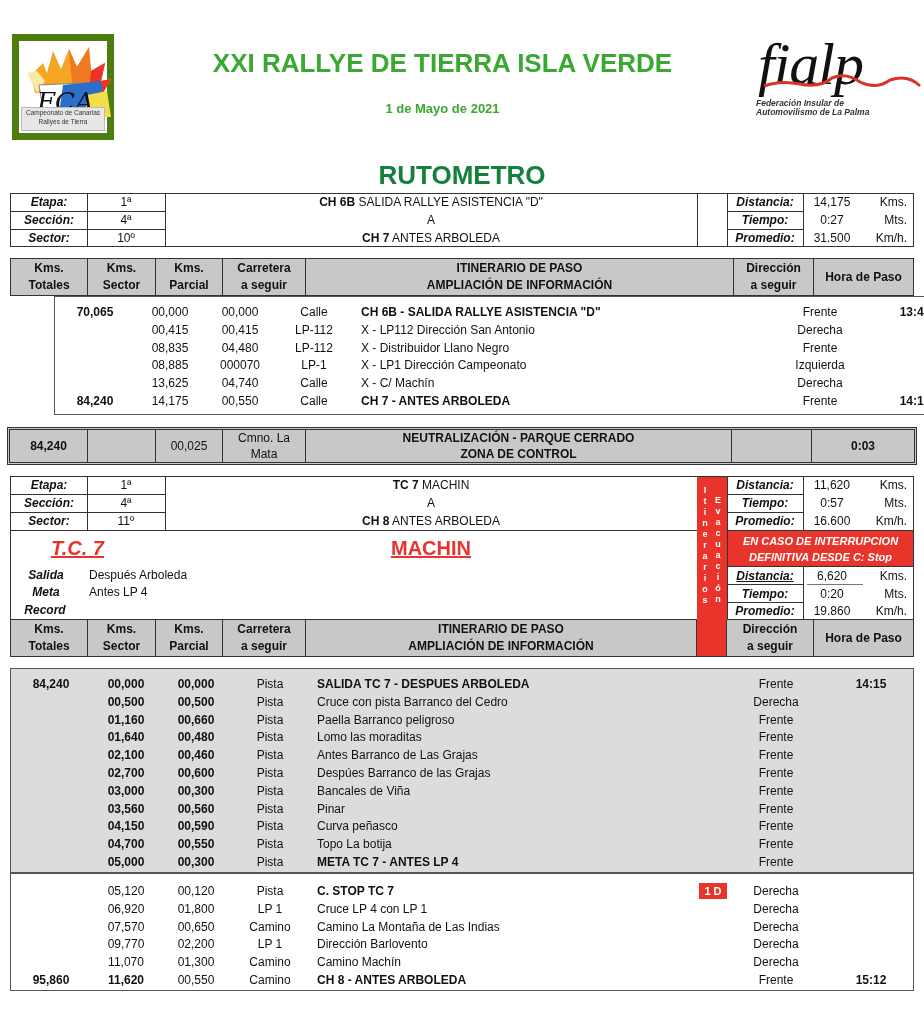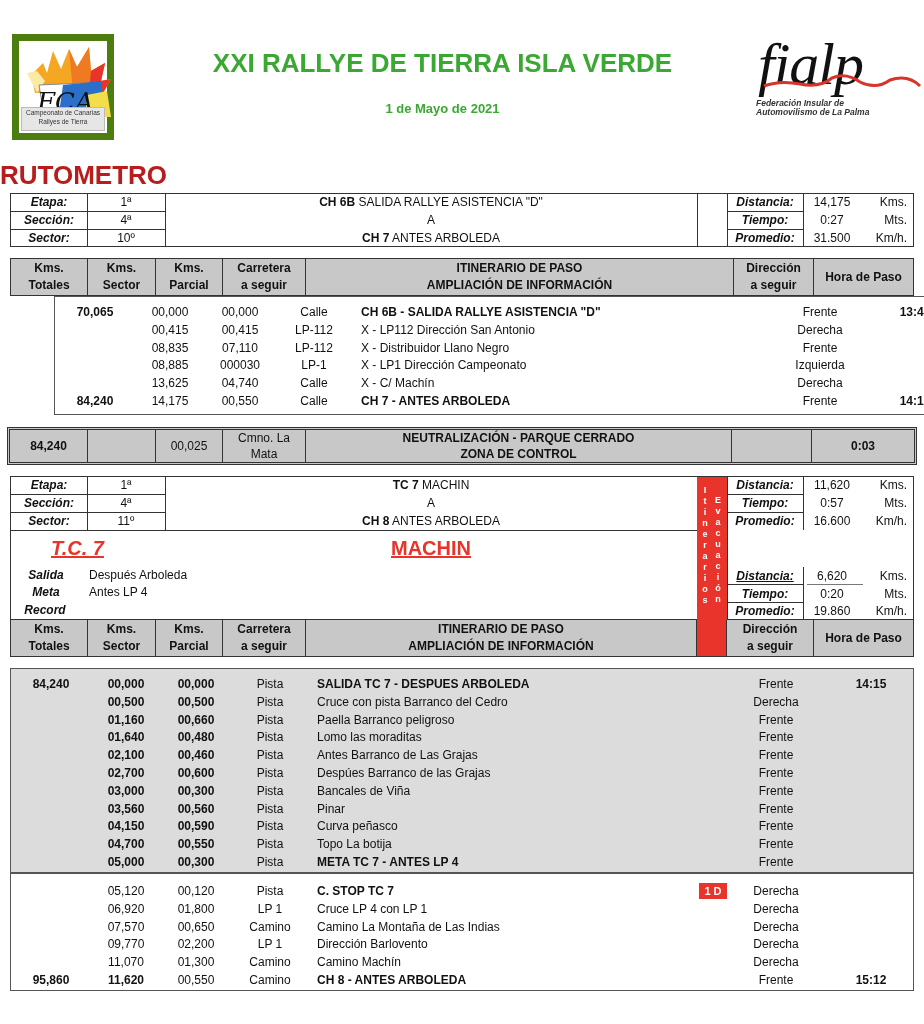--- a/index.html
+++ b/index.html
@@ -10,21 +10,21 @@
   
   .logo-fca { left:12px; top:34px; width:102px; height:106px; border:7px solid #4d7c0f; background:#fff; box-sizing:border-box; }
   .logo-fca .art { position:absolute; left:4px; top:4px; width:92px; height:78px; }
   .logo-fca .cap { position:absolute; left:2px; right:2px; bottom:2px; height:22px; background:#e6e6e6; border:1px solid #bbb;
                    font-size:6.5px; line-height:9px; text-align:center; color:#333; }
   .title { left:150px; width:585px; top:48px; text-align:center; font-weight:bold; font-size:26px; color:#3aa832; }
   .date { left:150px; width:585px; top:101px; text-align:center; font-weight:bold; font-size:13px; color:#3aa832; }
   .logo-fialp { left:730px; top:38px; width:180px; height:86px;margin-left:20px; }
   .logo-fialp .word { position:absolute; left:8px; top:-8px; font-family:"Liberation Serif", serif; font-style:italic; font-size:60px; color:#111; letter-spacing:-1px; }
   .logo-fialp .sub { position:absolute; left:6px; top:61px; font-size:8.5px; line-height:9px; font-weight:bold; font-style:italic; color:#333; }
-  .heading { left:0; width:924px; top:160px; text-align:left; font-weight:bold; font-size:26px; color:#b91c1c; }
+  .heading { left:0; width:924px; top:160px; text-align:center; font-weight:bold; font-size:26px; color:#15803d; }
 
   
   .info { border:1px solid #333; background:#fff; box-sizing:border-box; }
   .info .lbl { position:absolute; left:0; width:76px; font-weight:bold; font-style:italic; font-size:12px; text-align:center; }
   .info .val { position:absolute; left:76px; width:78px; font-size:12px; text-align:center; }
   .hline { position:absolute; height:1px; background:#333; }
   .vline { position:absolute; width:1px; background:#333; }
   .routetext { position:absolute; font-size:12px; text-align:center; }
   .routetext b { font-weight:bold; }
   .rlbl { position:absolute; font-weight:bold; font-style:italic; font-size:12px; text-align:center; }
@@ -172,30 +172,30 @@
       <span class="ks">00,415</span>
       <span class="kp">00,415</span>
       <span class="car">LP-112</span>
       <span class="itin">X - LP112 Dirección San Antonio</span>
       <span class="dir">Derecha</span>
       <span class="hora"></span>
     </div>
     <div class="row" style="top: 41.6px;">
       <span class="kt"></span>
       <span class="ks">08,835</span>
-      <span class="kp">07,110</span>
+      <span class="kp">04,480</span>
       <span class="car">LP-112</span>
       <span class="itin">X - Distribuidor Llano Negro</span>
       <span class="dir">Frente</span>
       <span class="hora"></span>
     </div>
     <div class="row" style="top: 59.4px;">
       <span class="kt"></span>
       <span class="ks">08,885</span>
-      <span class="kp">000030</span>
+      <span class="kp">000070</span>
       <span class="car">LP-1</span>
       <span class="itin">X - LP1 Dirección Campeonato</span>
       <span class="dir">Izquierda</span>
       <span class="hora"></span>
     </div>
     <div class="row" style="top: 77.2px;">
       <span class="kt"></span>
       <span class="ks">13,625</span>
       <span class="kp">04,740</span>
       <span class="car">Calle</span>
@@ -291,20 +291,24 @@
   <div class="rlbl" style="left:716px;width:76px;top:1px">Distancia:</div>
   <div class="rlbl" style="left:716px;width:76px;top:19px">Tiempo:</div>
   <div class="rlbl" style="left:716px;width:76px;top:37px">Promedio:</div>
   <div class="rval" style="left:796px;width:50px;top:1px">11,620</div>
   <div class="rval" style="left:796px;width:50px;top:19px">0:57</div>
   <div class="rval" style="left:796px;width:50px;top:37px">16.600</div>
   <div class="runit" style="left:846px;width:50px;top:1px">Kms.</div>
   <div class="runit" style="left:846px;width:50px;top:19px">Mts.</div>
   <div class="runit" style="left:846px;width:50px;top:37px">Km/h.</div>
 
+  <div class="abs alert" style="left:716px;top:53px;width:187px;height:37px;padding-top:2px;">
+    <div>EN CASO DE INTERRUPCION</div>
+    <div>DEFINITIVA DESDE C: Stop</div>
+  </div>
 
   <div class="hline" style="left:716px;width:76px;top:107px;"></div>
   <div class="hline" style="left:716px;width:76px;top:125px;"></div>
   <div class="hline" style="left:796px;width:56px;top:107px;background:#777;"></div>
   <div class="vline" style="left:792px;top:90px;height:54px;"></div>
   <div class="rlbl" style="left:716px;width:76px;top:92px;text-decoration:underline;">Distancia:</div>
   <div class="rlbl" style="left:716px;width:76px;top:110px">Tiempo:</div>
   <div class="rlbl" style="left:716px;width:76px;top:127px">Promedio:</div>
   <div class="rval" style="left:796px;width:50px;top:92px">6,620</div>
   <div class="rval" style="left:796px;width:50px;top:110px">0:20</div>

